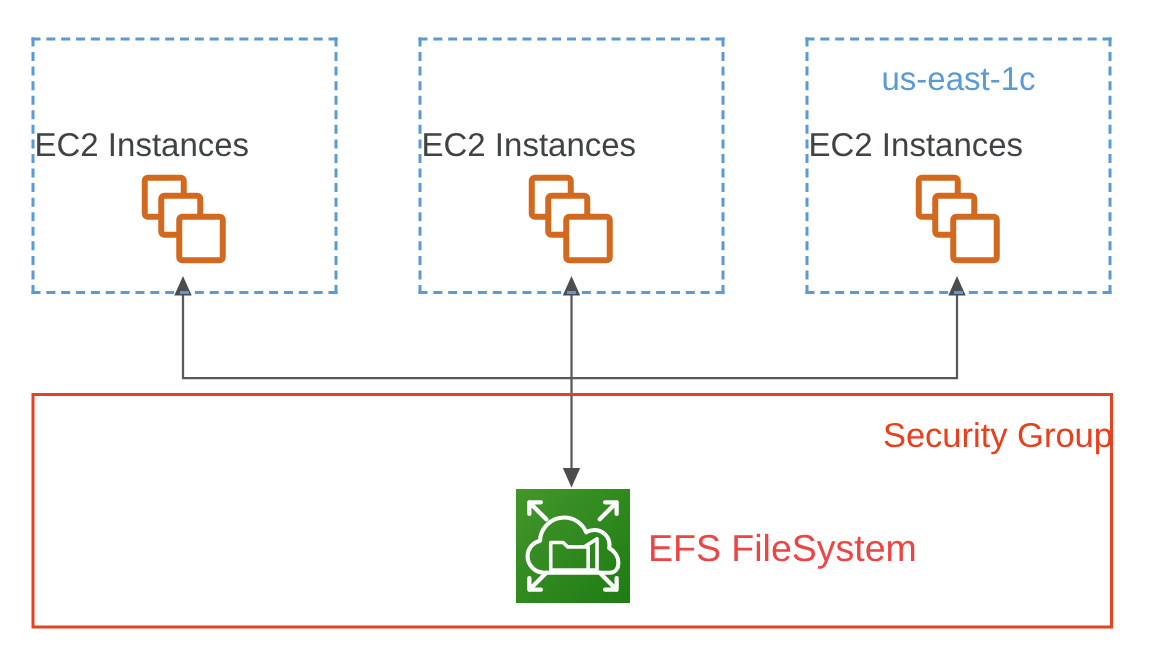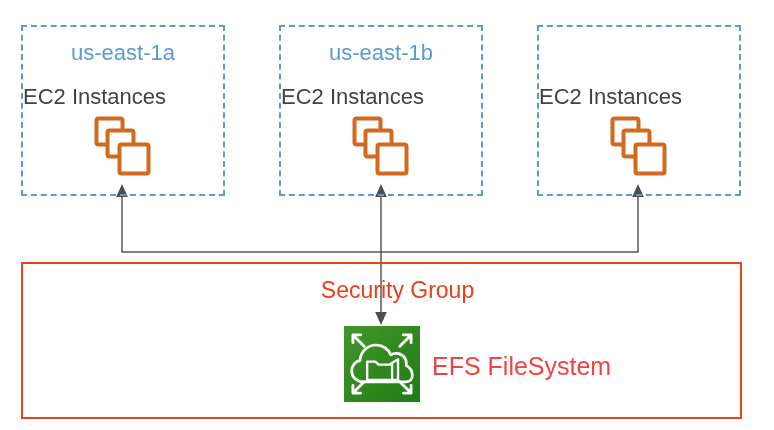--- a/index.html
+++ b/index.html
@@ -27,21 +27,21 @@
   }
   
   .connectors{position:absolute;left:0;top:0;width:774px;height:430px;pointer-events:none;}
   
   .sg-box{
     position:absolute;left:21px;top:262px;width:721px;height:157px;
     border:2px solid #e5431f;box-sizing:border-box;
   }
   .sg-label{
     position:absolute;left:21px;top:277px;width:721px;padding-left:32px;
-    box-sizing:border-box;text-align:center;font-size:23px;color:#e8401c;
+    box-sizing:border-box;text-align:right;font-size:23px;color:#e8401c;
   }
   
   .efs-icon{position:absolute;left:344px;top:326px;width:76px;height:76px;}
   .efs-label{
     position:absolute;left:432px;top:352px;font-size:25px;color:#ef4444;
   }
 </style>
 </head>
 <body>
 
@@ -54,48 +54,47 @@
     </g>
     <g fill="#4d4d4d" stroke="none">
       <polygon points="122,184 116.2,197 127.8,197"></polygon>
       <polygon points="381,184 375.2,197 386.8,197"></polygon>
       <polygon points="638,184 632.2,197 643.8,197"></polygon>
       <polygon points="381,325 375.2,312 386.8,312"></polygon>
     </g>
   </svg>
 
   <div class="zone zone-a">
-    <div class="zone-title">us-east-1a</div>
     <div class="zone-sub">EC2 Instances</div>
     <div class="ec2-icon">
       <svg viewBox="0 0 58 62" width="58" height="62" xmlns="http://www.w3.org/2000/svg">
         <g stroke="#d2691e" stroke-width="4" fill="#ffffff">
           <rect x="2.5" y="2.5" width="26" height="26" rx="2"></rect>
           <rect x="13.5" y="14.5" width="26" height="26" rx="2"></rect>
           <rect x="25.5" y="28.5" width="29" height="29" rx="2"></rect>
         </g>
       </svg>
     </div>
   </div>
 
   <div class="zone zone-b">
-    <div class="zone-title">us-east-1b</div>
     <div class="zone-sub">EC2 Instances</div>
     <div class="ec2-icon">
       <svg viewBox="0 0 58 62" width="58" height="62" xmlns="http://www.w3.org/2000/svg">
         <g stroke="#d2691e" stroke-width="4" fill="#ffffff">
           <rect x="2.5" y="2.5" width="26" height="26" rx="2"></rect>
           <rect x="13.5" y="14.5" width="26" height="26" rx="2"></rect>
           <rect x="25.5" y="28.5" width="29" height="29" rx="2"></rect>
         </g>
       </svg>
     </div>
   </div>
 
   <div class="zone zone-c">
+    <div class="zone-title">us-east-1c</div>
     <div class="zone-sub">EC2 Instances</div>
     <div class="ec2-icon">
       <svg viewBox="0 0 58 62" width="58" height="62" xmlns="http://www.w3.org/2000/svg">
         <g stroke="#d2691e" stroke-width="4" fill="#ffffff">
           <rect x="2.5" y="2.5" width="26" height="26" rx="2"></rect>
           <rect x="13.5" y="14.5" width="26" height="26" rx="2"></rect>
           <rect x="25.5" y="28.5" width="29" height="29" rx="2"></rect>
         </g>
       </svg>
     </div>

